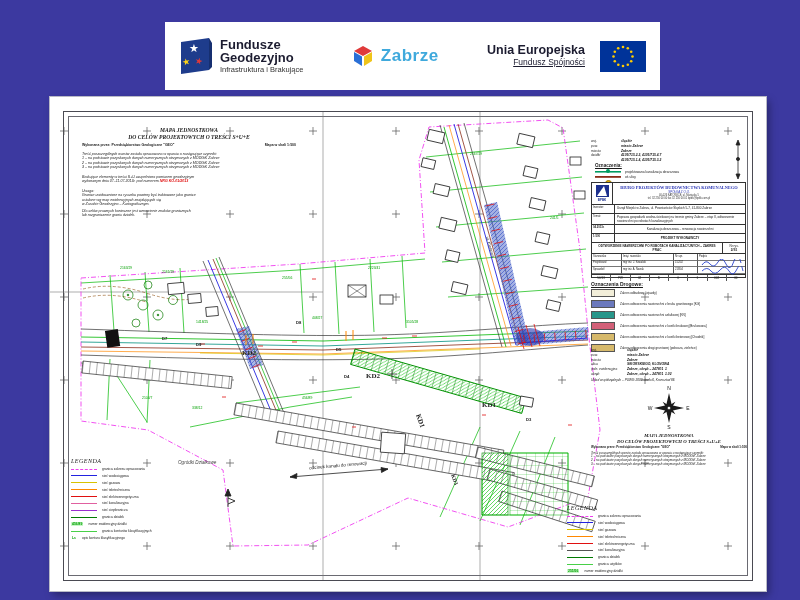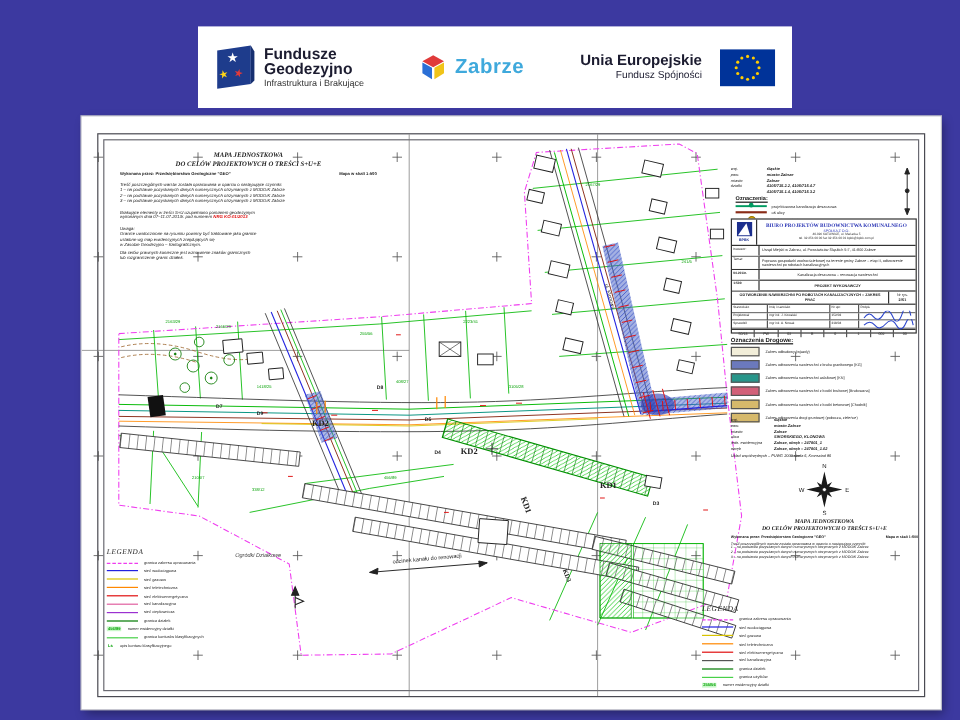--- a/index.html
+++ b/index.html
@@ -7,23 +7,23 @@
   .stage{position:relative;width:800px;height:600px;background:#3c39a0;}
   
   .banner{position:absolute;left:165px;top:22px;width:495px;height:68px;background:#ffffff;display:flex;align-items:center;justify-content:space-between;padding:0 14px;box-sizing:border-box;}
   .logo-group{display:flex;align-items:center;gap:7px;}
   .fe-text{line-height:1.02;color:#1c1c30;}
   .fe-title{font-size:13px;font-weight:bold;}
   .fe-sub{font-size:7.5px;margin-top:2px;color:#333;}
   .zabrze-label{font-size:17px;font-weight:bold;color:#3fa9dc;letter-spacing:.5px;}
   .eu-text{text-align:right;line-height:1.1;color:#1c1c30;margin-right:8px;}
   .eu-title{font-size:12.5px;font-weight:bold;}
-  .eu-sub{font-size:8.5px;}
-  
-  .page{position:absolute;left:68px;top:97px;width:716px;height:494px;background:#ffffff;overflow:hidden;box-shadow:0 0 0 1px #b9bac6,3px 4px 8px rgba(0,0,0,.35);}
+  .eu-sub{font-size:8.5px;text-decoration:underline;}
+  
+  .page{position:absolute;left:50px;top:97px;width:716px;height:494px;background:#ffffff;overflow:hidden;box-shadow:0 0 0 1px #b9bac6,3px 4px 8px rgba(0,0,0,.35);}
   .frame-outer{position:absolute;left:13px;top:14px;width:690px;height:470px;border:1.3px solid #4a4a52;box-sizing:border-box;}
   .frame-inner{position:absolute;left:18px;top:19px;width:680px;height:460px;border:.8px solid #6a6a72;box-sizing:border-box;}
   svg.map{position:absolute;left:0;top:0;width:716px;height:494px;}
   
   svg.map text{font-family:"Liberation Sans",sans-serif;fill:#222;}
   svg.map text.kd{font-family:"Liberation Serif",serif;font-size:7px;font-weight:600;}
   svg.map text.kdsm{font-size:5.5px;}
   svg.map text.dl{font-size:4.2px;font-weight:bold;}
   svg.map text.pn{font-size:3.4px;fill:#00a000;}
   svg.map text.street{font-size:4.2px;fill:#333;}
@@ -128,21 +128,21 @@
     <div class="logo-group">
       <svg width="22" height="24" viewBox="0 0 22 24">
         <polygon points="11,2 20,7 11,12 2,7" fill="#e03a3a"></polygon>
         <polygon points="2,8 10,12.5 10,22 2,17" fill="#2a6fd6"></polygon>
         <polygon points="20,8 12,12.5 12,22 20,17" fill="#f0c419"></polygon>
       </svg>
       <span class="zabrze-label">Zabrze</span>
     </div>
     <div class="logo-group">
       <div class="eu-text">
-        <div class="eu-title">Unia Europejskie</div>
+        <div class="eu-title">Unia Europejska</div>
         <div class="eu-sub">Fundusz Spójności</div>
       </div>
       <svg id="euflag" width="46" height="31" viewBox="0 0 46 31">
         <rect x="0" y="0" width="46" height="31" fill="#003399"></rect>
       <circle cx="23.0" cy="6.0" r="1.3" fill="#ffcc00"></circle>
           <circle cx="27.8" cy="7.3" r="1.3" fill="#ffcc00"></circle>
           <circle cx="31.2" cy="10.8" r="1.3" fill="#ffcc00"></circle>
           <circle cx="32.5" cy="15.5" r="1.3" fill="#ffcc00"></circle>
           <circle cx="31.2" cy="20.3" r="1.3" fill="#ffcc00"></circle>
           <circle cx="27.8" cy="23.7" r="1.3" fill="#ffcc00"></circle>

